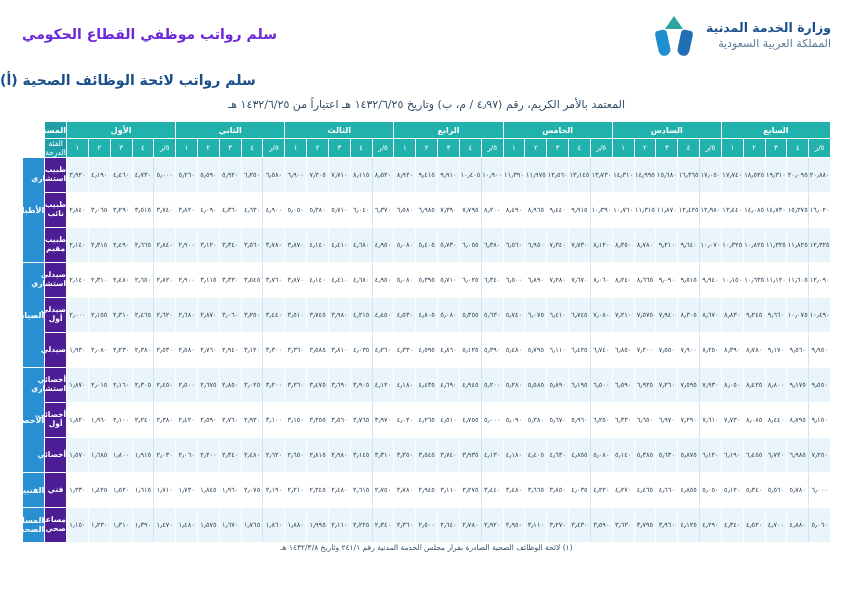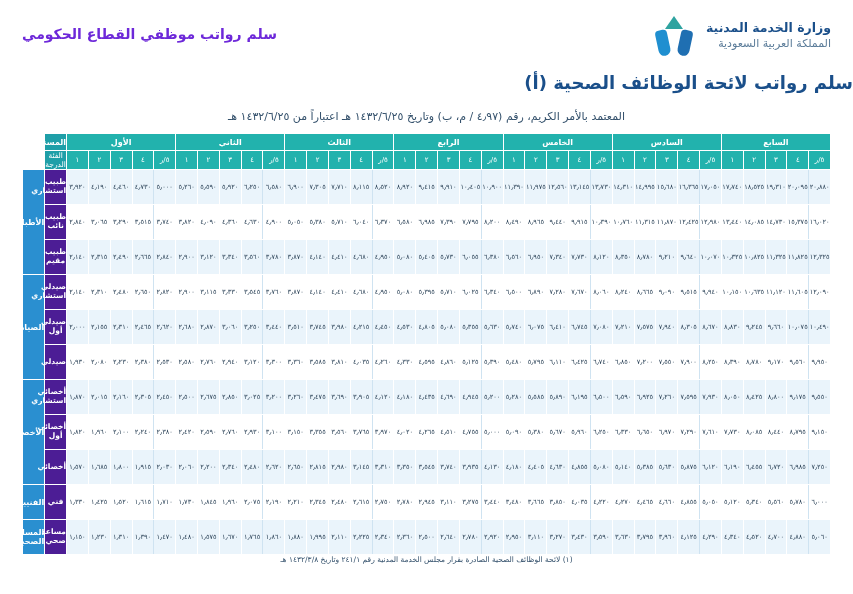--- a/index.html
+++ b/index.html
@@ -31,25 +31,25 @@
     position:absolute;bottom:2px;width:12px;height:26px;border-radius:6px 6px 9px 9px;
   }
   .logo .drop.l{left:5px;background:#1f8fd0;transform:rotate(-12deg);}
   .logo .drop.r{right:5px;background:#1f6fb2;transform:rotate(12deg);}
 
   .doc-kicker{
     font-size:14px;color:#6d28d9;font-weight:bold;padding-top:12px;
   }
 
   .main-title{
-    text-align:right;font-size:18px;font-weight:bold;color:#1a4f8a;
+    text-align:left;font-size:14px;font-weight:bold;color:#1a4f8a;
     margin-top:14px;letter-spacing:.5px;
   }
   .subtitle{
-    text-align:center;font-size:11px;color:#33506b;margin-top:17px;
+    text-align:center;font-size:11px;color:#33506b;margin-top:10px;
   }
 
   
   .table-wrap{padding:10px 22px 0 22px;}
   table{
     border-collapse:collapse;width:100%;table-layout:fixed;
     font-size:6.6px;
   }
   td,th{
     border:1px solid #ffffff;

